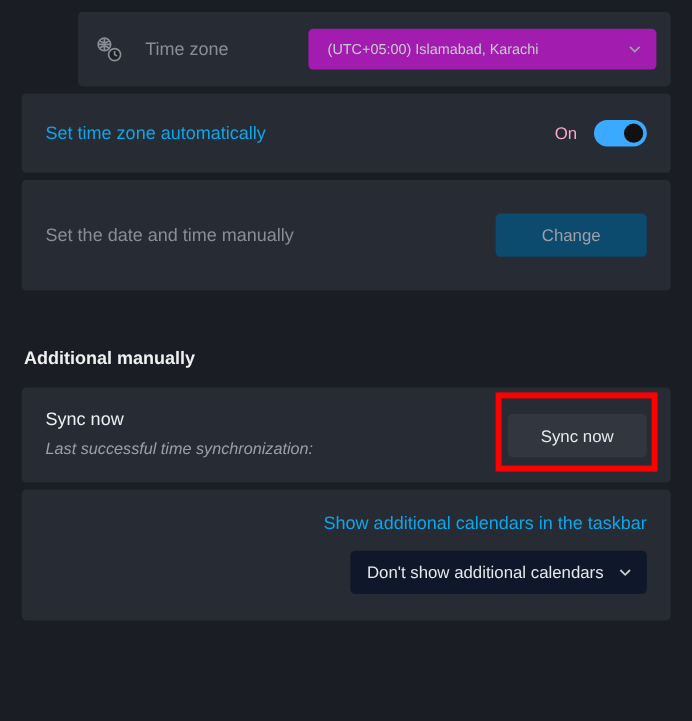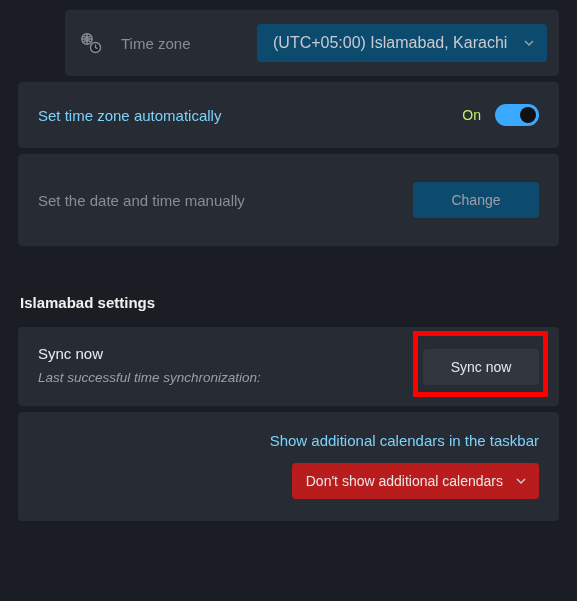--- a/index.html
+++ b/index.html
@@ -44,29 +44,29 @@
       justify-content: center;
     }
     .label {
       color: #c9cbd0;
       font-size: 15px;
     }
     .label.muted {
       color: #8a8d95;
     }
     .label.strong {
-      color: #7dd3fc;
+      color: #0ea5e9;
     }
     .dropdown {
-      background: #0c4a6e;
+      background: #a21caf;
       border: none;
       border-radius: 4px;
       padding: 10px 36px 10px 16px;
       color: #c9cbd0;
-      font-size: 16px;
+      font-size: 12px;
       width: 290px;
       position: relative;
       display: flex;
       align-items: center;
       cursor: pointer;
     }
     .dropdown .chevron {
       position: absolute;
       right: 12px;
       color: #9aa0aa;
@@ -76,21 +76,21 @@
       display: flex;
       align-items: center;
       justify-content: space-between;
     }
     .toggle-wrap {
       display: flex;
       align-items: center;
       gap: 14px;
     }
     .toggle-text {
-      color: #bef264;
+      color: #f9a8d4;
       font-size: 14px;
     }
     .toggle {
       width: 44px;
       height: 22px;
       background: #3aa9ff;
       border-radius: 11px;
       position: relative;
       cursor: pointer;
     }
@@ -159,21 +159,21 @@
       height: 66px;
       pointer-events: none;
     }
     .calendars-row {
       padding: 20px 20px 22px;
       flex-direction: column;
       align-items: flex-end;
       gap: 14px;
     }
     .small-dropdown {
-      background: #b91c1c;
+      background: #0f172a;
       border: none;
       border-radius: 4px;
       padding: 10px 36px 10px 14px;
       color: #e8e8e8;
       font-size: 14px;
       position: relative;
       display: flex;
       align-items: center;
       cursor: pointer;
     }
@@ -219,21 +219,21 @@
         <div class="toggle-knob"></div>
       </div>
     </div>
   </div>
 
   <div class="row manual-row">
     <span class="label muted">Set the date and time manually</span>
     <button class="change-btn">Change</button>
   </div>
 
-  <div class="section-heading">Islamabad settings</div>
+  <div class="section-heading">Additional manually</div>
 
   <div class="row sync-row" style="position:relative;">
     <div class="sync-left">
       <div class="sync-title">Sync now</div>
       <div class="sync-sub">Last successful time synchronization:</div>
     </div>
     <div style="position:relative;">
       <button class="sync-btn">Sync now</button>
       <div class="red-box" style="top:-18px; left:-10px;"></div>
     </div>

